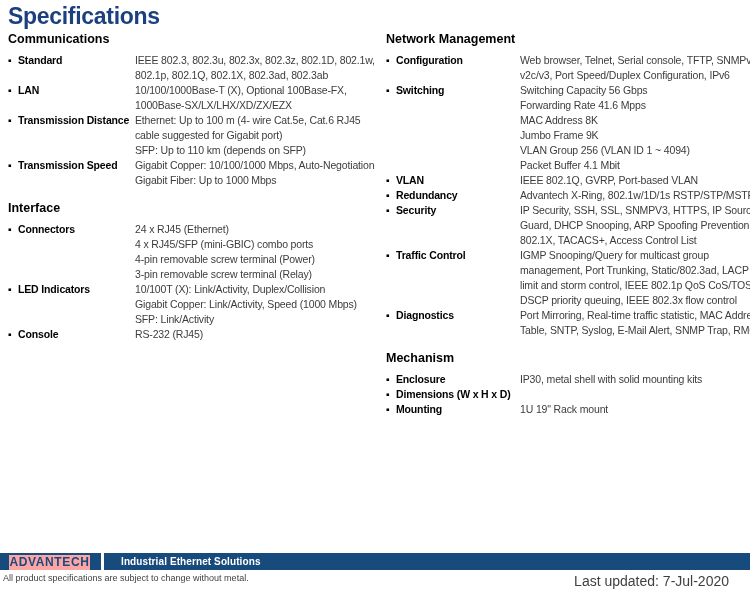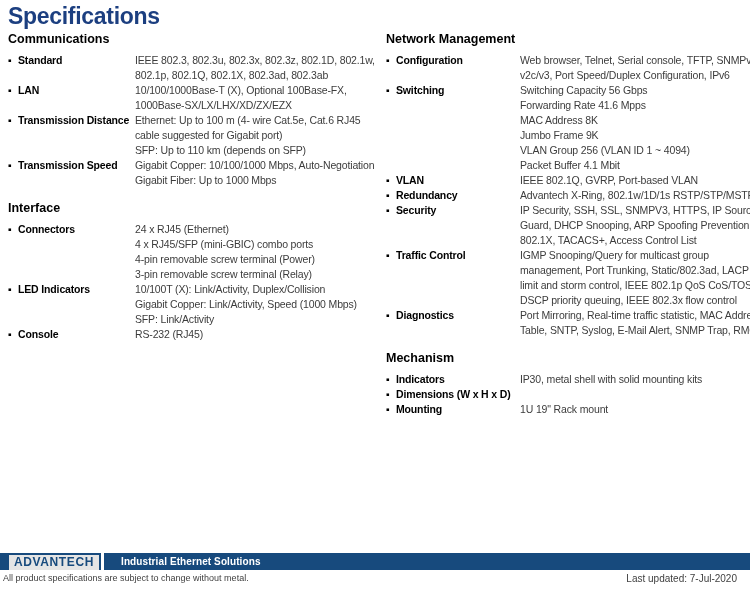--- a/index.html
+++ b/index.html
@@ -35,39 +35,39 @@
   .spec-value {
     flex:1; font-size:10.5px; line-height:15px; color:#3c3c3c;
     white-space:pre; letter-spacing:-0.15px;
   }
   
   .footer-bar {
     position:absolute; left:0; top:553px; width:750px; height:17px;
     background:#174a7d;
   }
   .logo-box {
-    position:absolute; left:9px; top:2px; width:90px; height:15px;
-    background:#e5e5e5; display:flex; align-items:center; justify-content:center;
+    position:absolute; left:9px; top:2px; width:81px; height:15px;
+    background:#fca5a5; display:flex; align-items:center; justify-content:center;
   }
   .logo-text {
     color:#174a7d; font-weight:bold; font-size:12px; letter-spacing:0.6px;
     line-height:15px;
   }
   .logo-gap {
     position:absolute; left:101px; top:0; width:3px; height:17px; background:#fff;
   }
   .banner-text {
     position:absolute; left:121px; top:0; height:17px; line-height:17px;
     color:#ffffff; font-weight:bold; font-size:10px; letter-spacing:0.1px;
   }
   .footer-note-left {
     position:absolute; left:3px; top:573px; font-size:9px; color:#3f3f3f;
   }
   .footer-note-right {
-    position:absolute; right:13px; top:573px; font-size:10px; color:#3f3f3f;
+    position:absolute; right:21px; top:573px; font-size:14px; color:#3f3f3f;
   }
 </style>
 </head>
 <body>
 
 <div class="page">
 
   <h1 class="page-title">Specifications</h1>
 
   <div class="col col-left">
@@ -220,21 +220,21 @@
 Table, SNTP, Syslog, E-Mail Alert, SNMP Trap, RMON</div>
       </div>
     </div>
 
     <div class="section">
       <h2 class="section-title">Mechanism</h2>
 
       <div class="row">
         <div class="labelcell">
           <span class="bullet">▪</span>
-          <span class="spec-label">Indicators</span>
+          <span class="spec-label">Enclosure</span>
         </div>
         <div class="spec-value">IP30, metal shell with solid mounting kits</div>
       </div>
 
       <div class="row">
         <div class="labelcell">
           <span class="bullet">▪</span>
           <span class="spec-label">Dimensions (W x H x D)</span>
         </div>
       </div>

